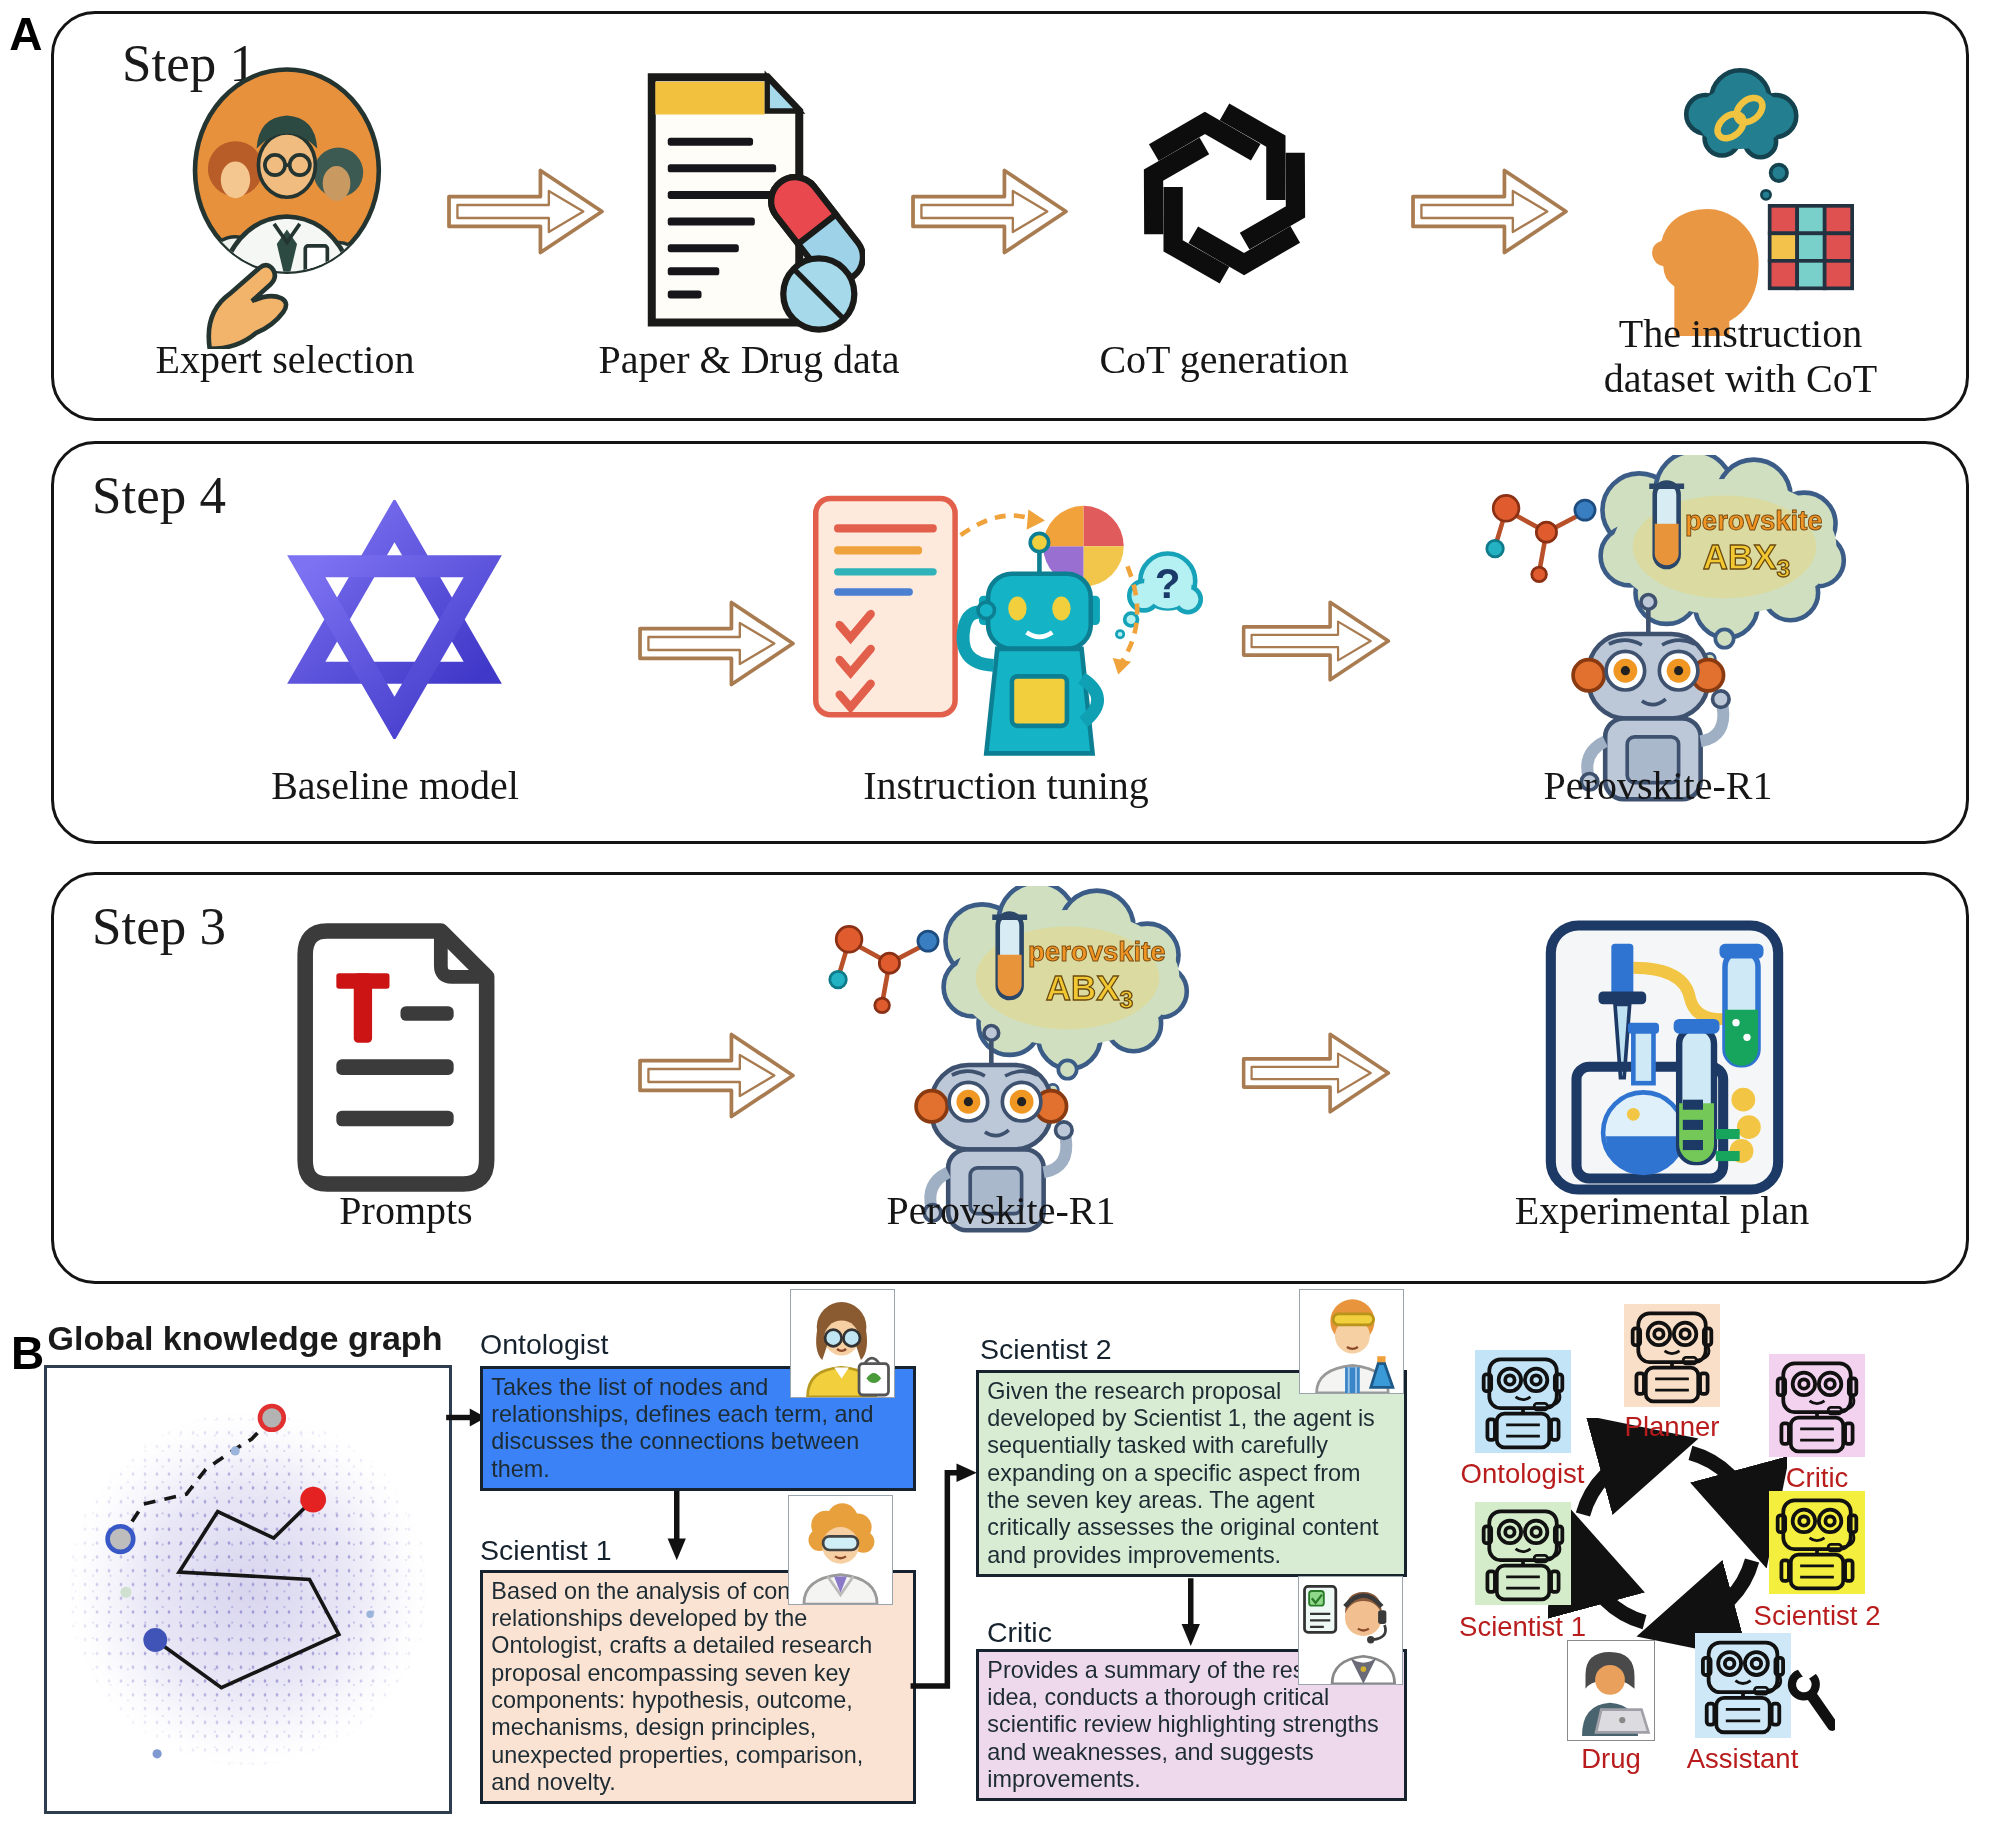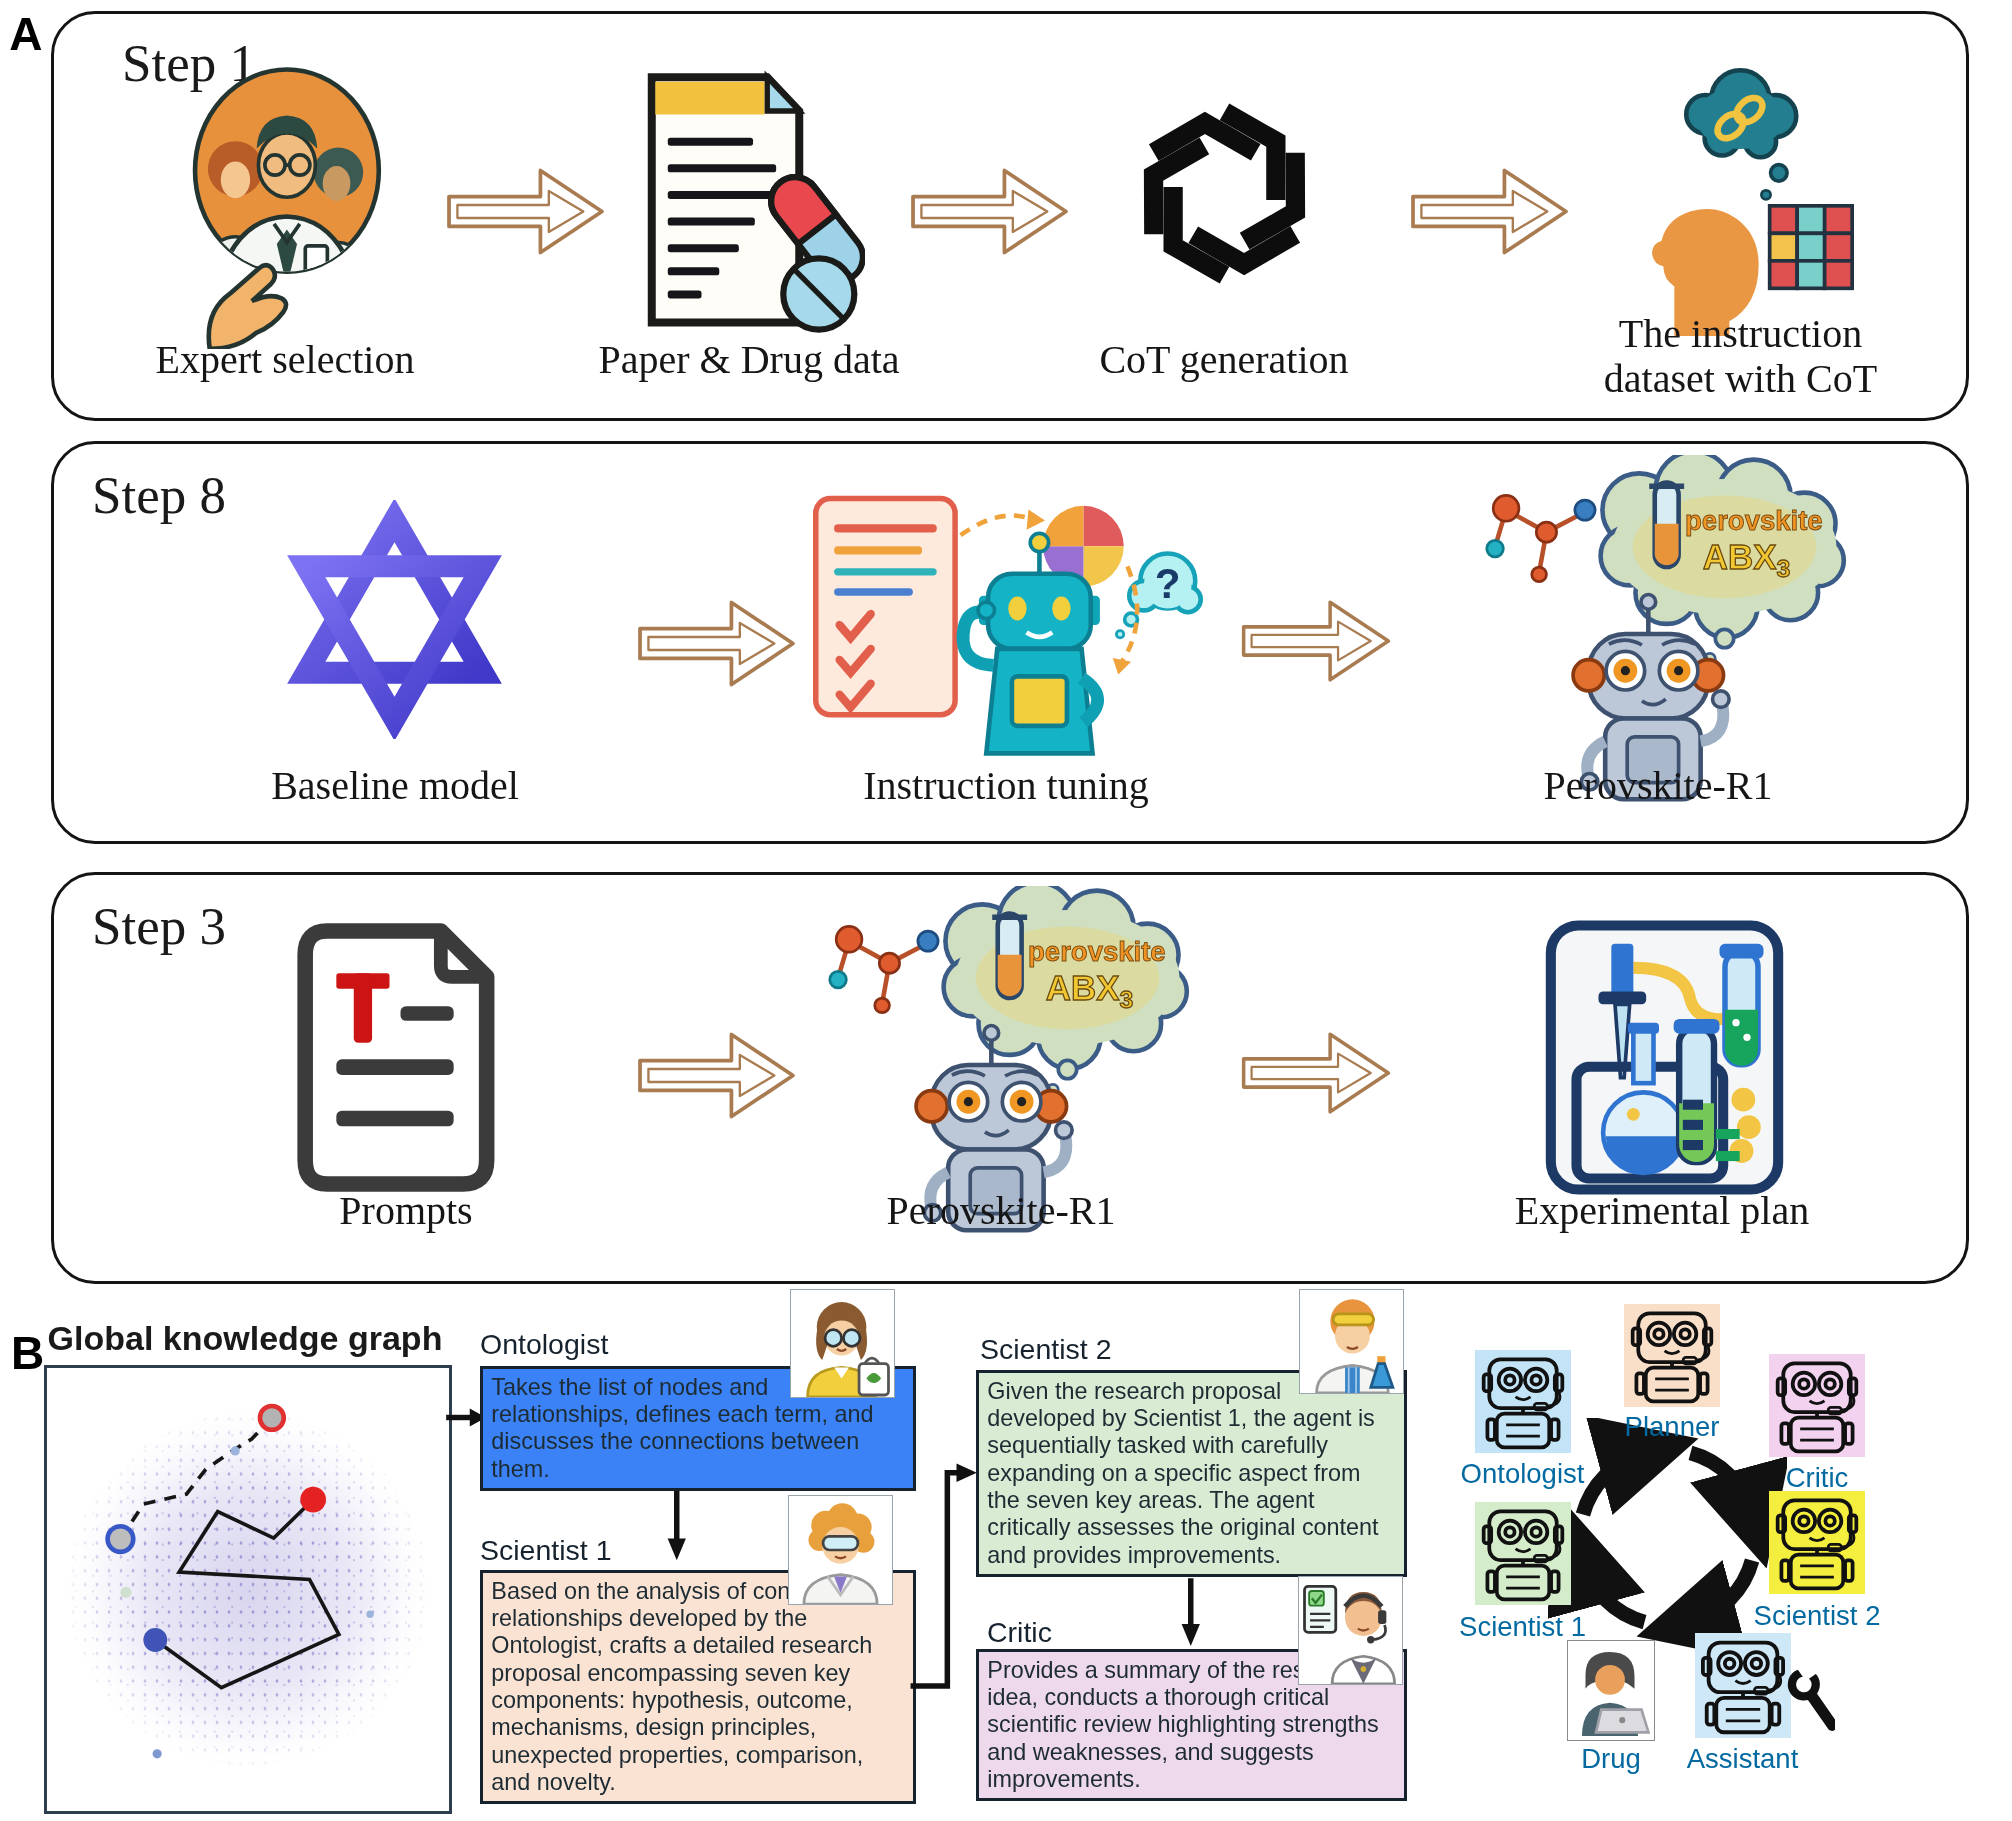--- a/index.html
+++ b/index.html
@@ -20,21 +20,21 @@
        radial-gradient(rgba(120,110,200,0.38) 0.9px, rgba(0,0,0,0) 1.5px),
        radial-gradient(circle at 50% 50%, rgba(125,115,200,0.30) 0%, rgba(125,115,200,0.14) 48%, rgba(125,115,200,0) 72%);
      background-size:12px 13.8px,17.4px 15.6px,100% 100%;
      -webkit-mask-image:radial-gradient(ellipse at center, #000 40%, rgba(0,0,0,.55) 60%, rgba(0,0,0,0) 74%);
      mask-image:radial-gradient(ellipse at center, #000 40%, rgba(0,0,0,.55) 60%, rgba(0,0,0,0) 74%);}
   .agent-label{position:absolute;font-size:28.5px;color:#16232e;}
   .agent-box{position:absolute;border:3.7px solid #16232e;padding:4.6px 8.3px;font-size:23.4px;
              line-height:1.17;color:#1d2b33;}
   .avatar{position:absolute;background:#fff;border:1.8px solid #9aa4ad;}
   .tile{position:absolute;}
-  .cycle-label{position:absolute;font-size:27.5px;color:#0369a1;text-align:center;}
+  .cycle-label{position:absolute;font-size:27.5px;color:#b91c1c;text-align:center;}
   svg text{font-family:"Liberation Sans",sans-serif;}
 </style>
 </head>
 <body>
 
 <div id="canvas">
 
   <svg width="0" height="0" style="position:absolute">
     <defs>
       <symbol id="arrow-sym" viewBox="0 0 176 104">
@@ -123,21 +123,21 @@
     </defs>
   </svg>
 
   <div class="abs panel-label" style="left:9.2px;top:7.3px;">A</div>
 
   <div class="step-box" style="left:51px;top:11px;width:1912px;height:404px;"></div>
   <div class="step-box" style="left:51px;top:441px;width:1912px;height:397px;"></div>
   <div class="step-box" style="left:51px;top:872px;width:1912px;height:406px;"></div>
 
   <div class="step-title" style="left:92px;top:33px;margin-left:30px;">Step 1</div>
-  <div class="step-title" style="left:92px;top:465px;">Step 8</div>
+  <div class="step-title" style="left:92px;top:465px;">Step 4</div>
   <div class="step-title" style="left:92px;top:896px;">Step 3</div>
 
   <svg class="abs" style="left:184px;top:62px;" width="204" height="287" viewBox="0 0 222 312">
     <clipPath id="expClip">
         <ellipse cx="112" cy="118" rx="100" ry="110"></ellipse>
       </clipPath>
     <ellipse cx="112" cy="118" rx="100" ry="110" fill="#e8913c" stroke="#243531" stroke-width="5"></ellipse>
     <g clip-path="url(#expClip)">
       <circle cx="56" cy="116" r="30" fill="#b85c28"></circle>
       <ellipse cx="56" cy="128" rx="16" ry="20" fill="#f4c690"></ellipse>

